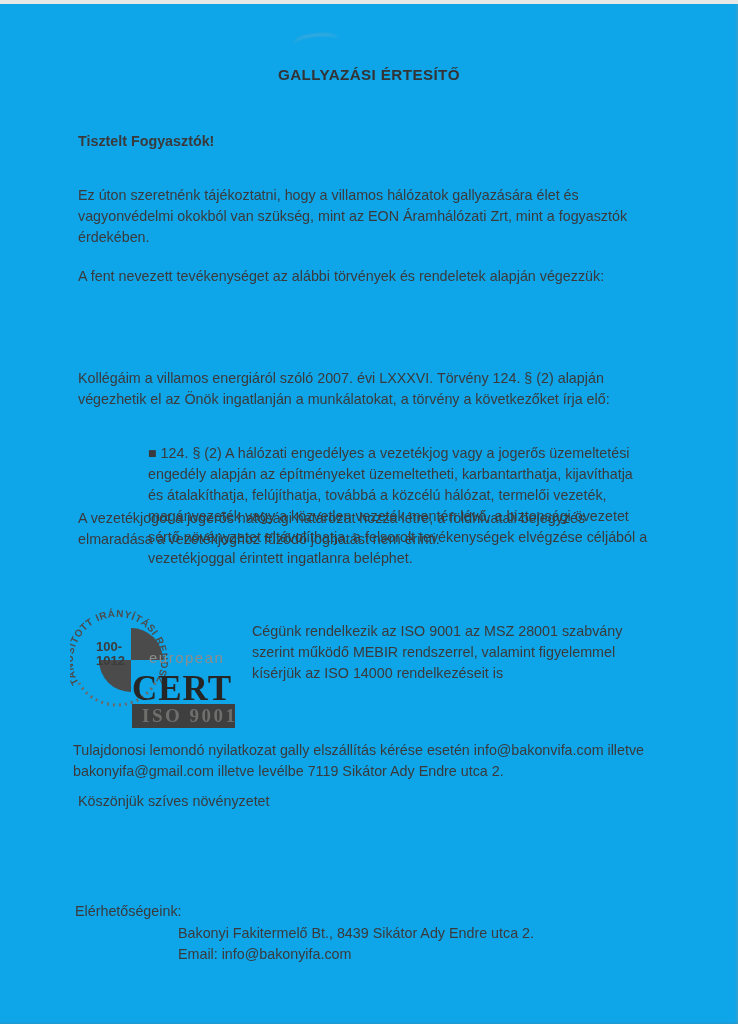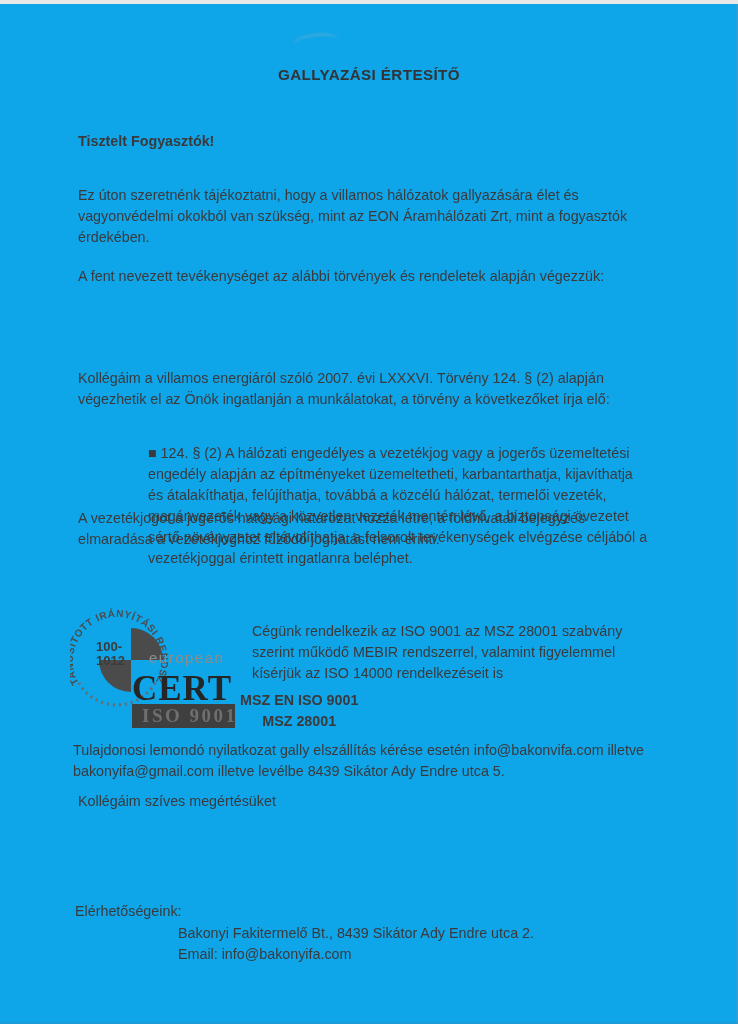--- a/index.html
+++ b/index.html
@@ -151,27 +151,25 @@
     <text class="logo-cert" x="62" y="99">CERT</text>
 
     <rect x="62" y="103" width="103" height="24" fill="#3f3f3f"></rect>
     <text class="logo-iso" x="72" y="121">ISO 9001</text>
   </svg>
 
   <div class="blk" style="top:617px; left:252px;">Cégünk rendelkezik az ISO 9001 az MSZ 28001 szabvány
 szerint működő MEBIR rendszerrel, valamint figyelemmel
 kísérjük az ISO 14000 rendelkezéseit is</div>
 
-  <div class="blk bold" style="top:686px; left:240px;">MSZ EN ISO 9001
-MSZ 28001</div>
 
   <div class="blk" style="top:736px; left:73px;">Tulajdonosi lemondó nyilatkozat gally elszállítás kérése esetén info@bakonvifa.com illetve
-bakonyifa@gmail.com illetve levélbe 8439 Sikátor Ady Endre utca 5.</div>
+bakonyifa@gmail.com illetve levélbe 7119 Sikátor Ady Endre utca 2.</div>
 
-  <div class="blk" style="top:787px; left:78px;">Kollégáim szíves megértésüket</div>
+  <div class="blk" style="top:787px; left:78px;">Köszönjük szíves növényzetet</div>
 
   <div class="blk" style="top:897px; left:75px;">Elérhetőségeink:</div>
 
   <div class="blk" style="top:919px; left:178px;">Bakonyi Fakitermelő Bt., 8439 Sikátor Ady Endre utca 2.
 Email: info@bakonyifa.com</div>
 
   <div class="scan-right-edge"></div>
   <div class="scan-bottom-edge"></div>
 </div>
 

